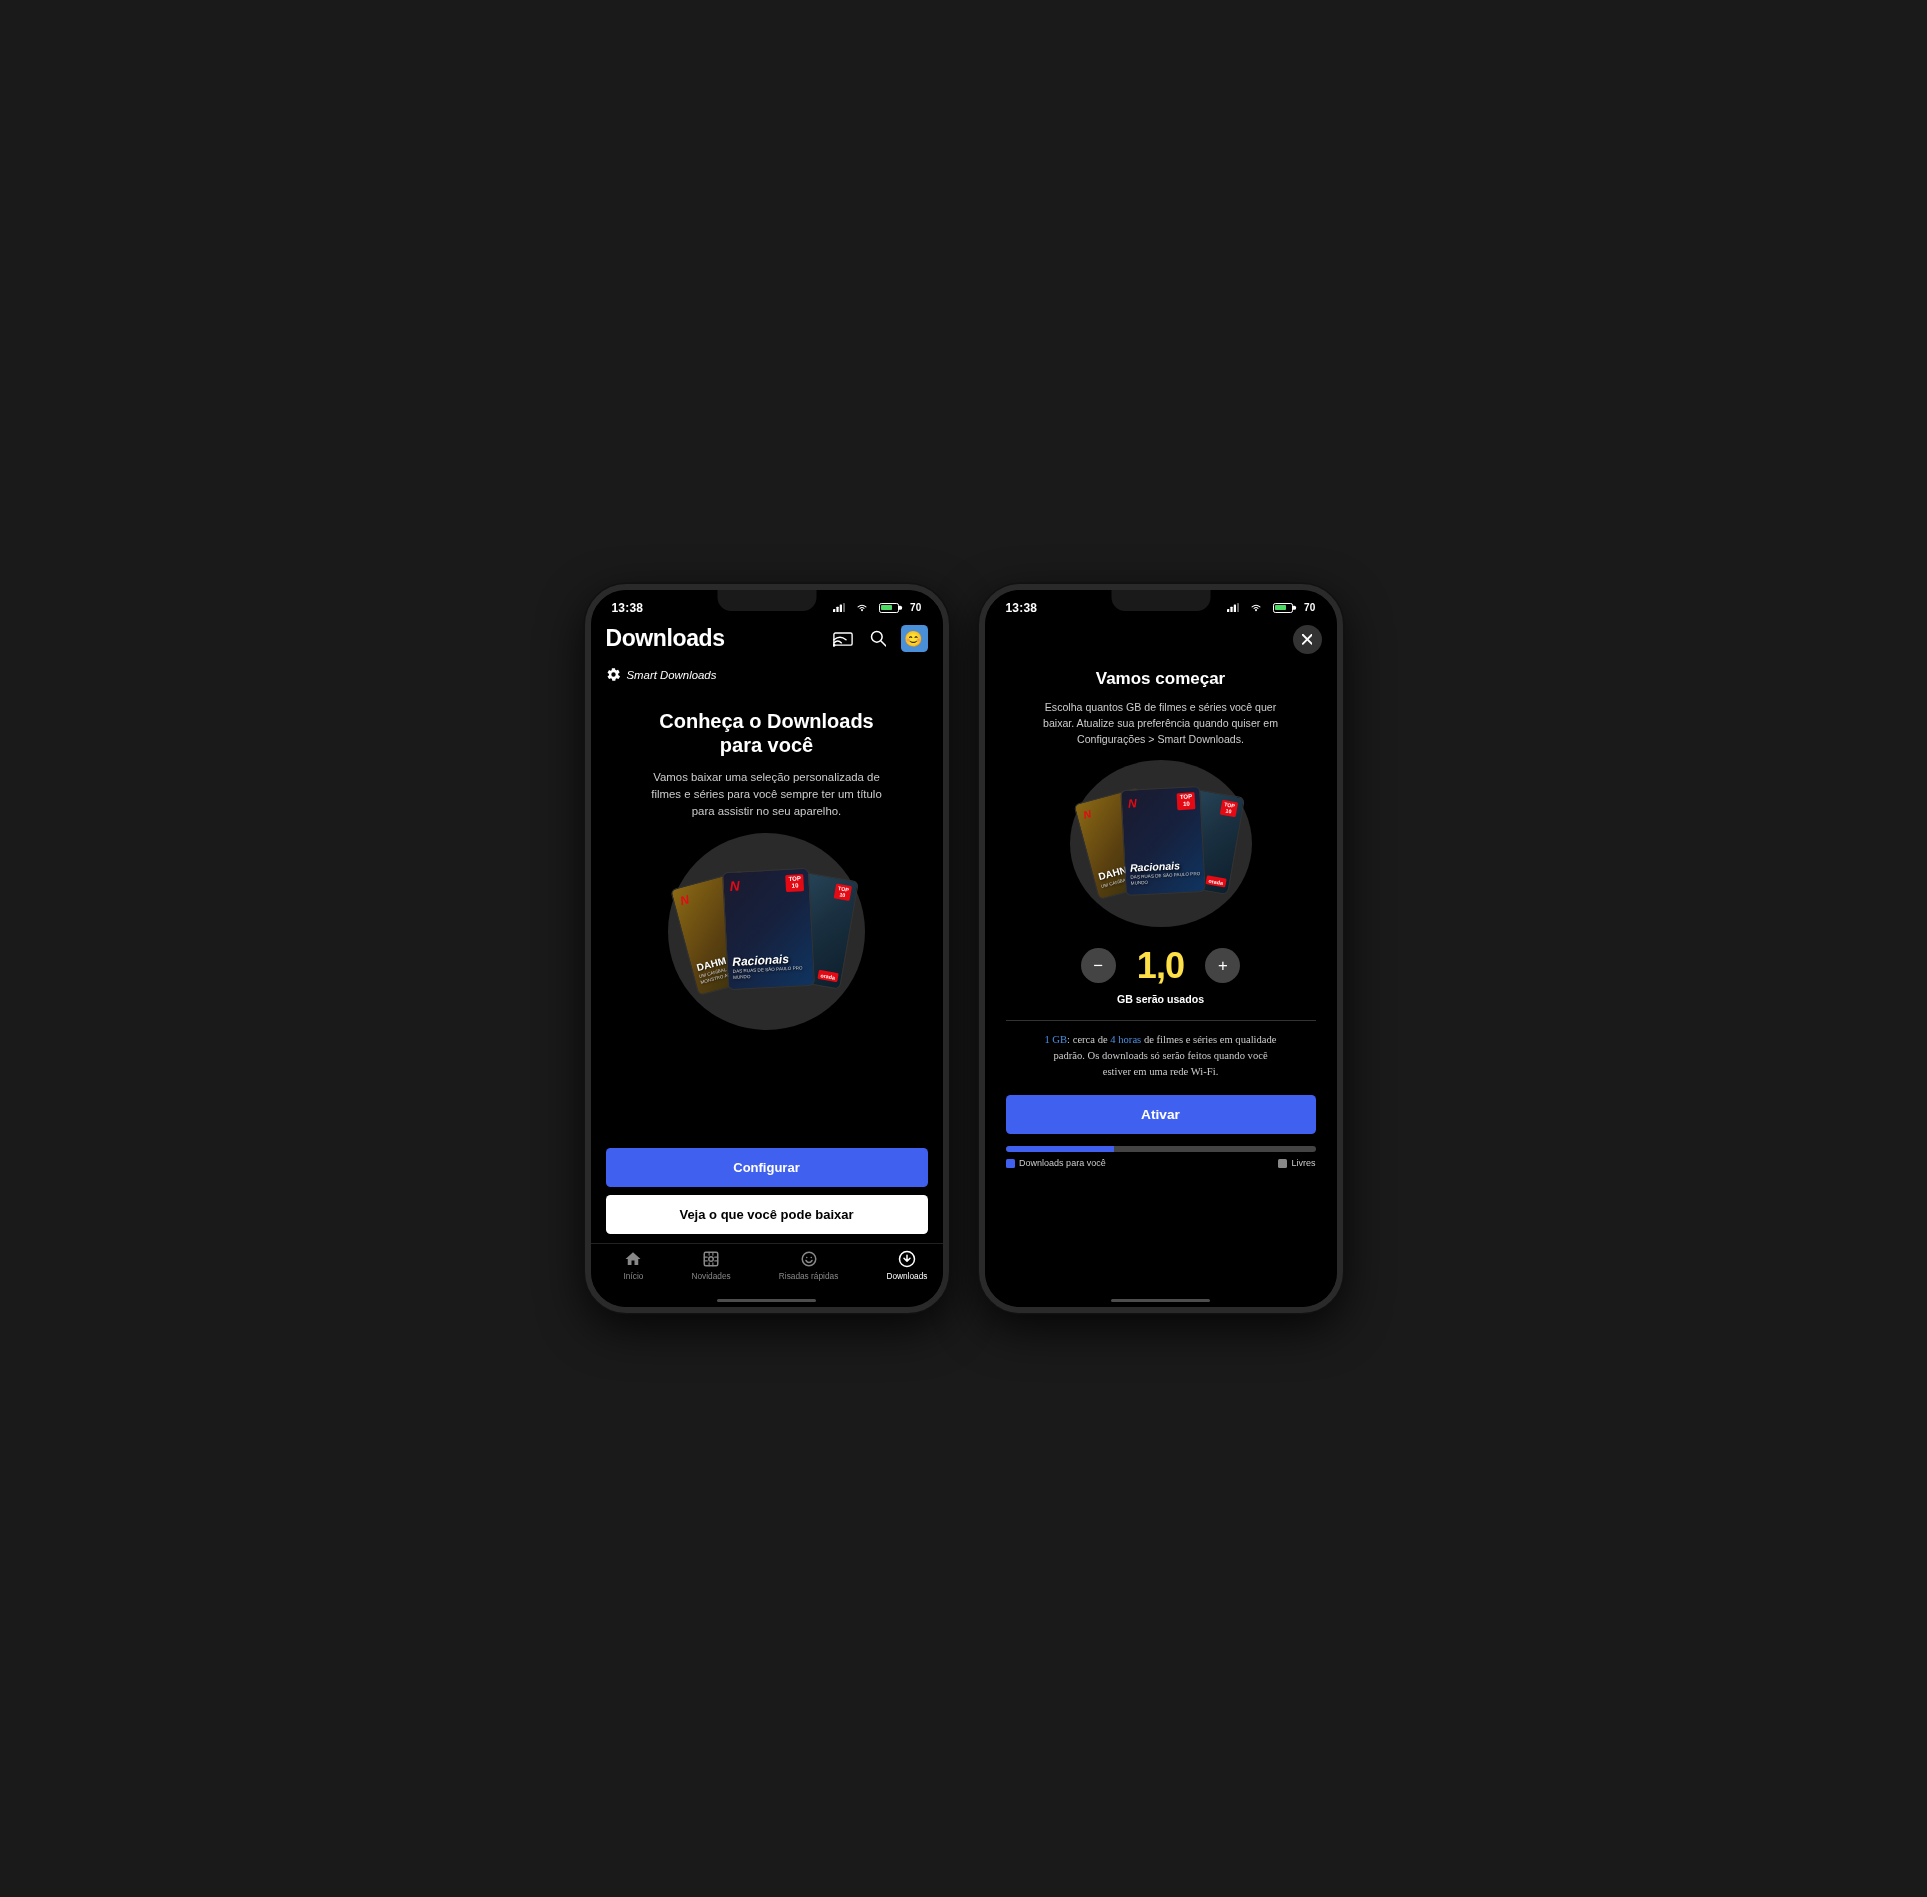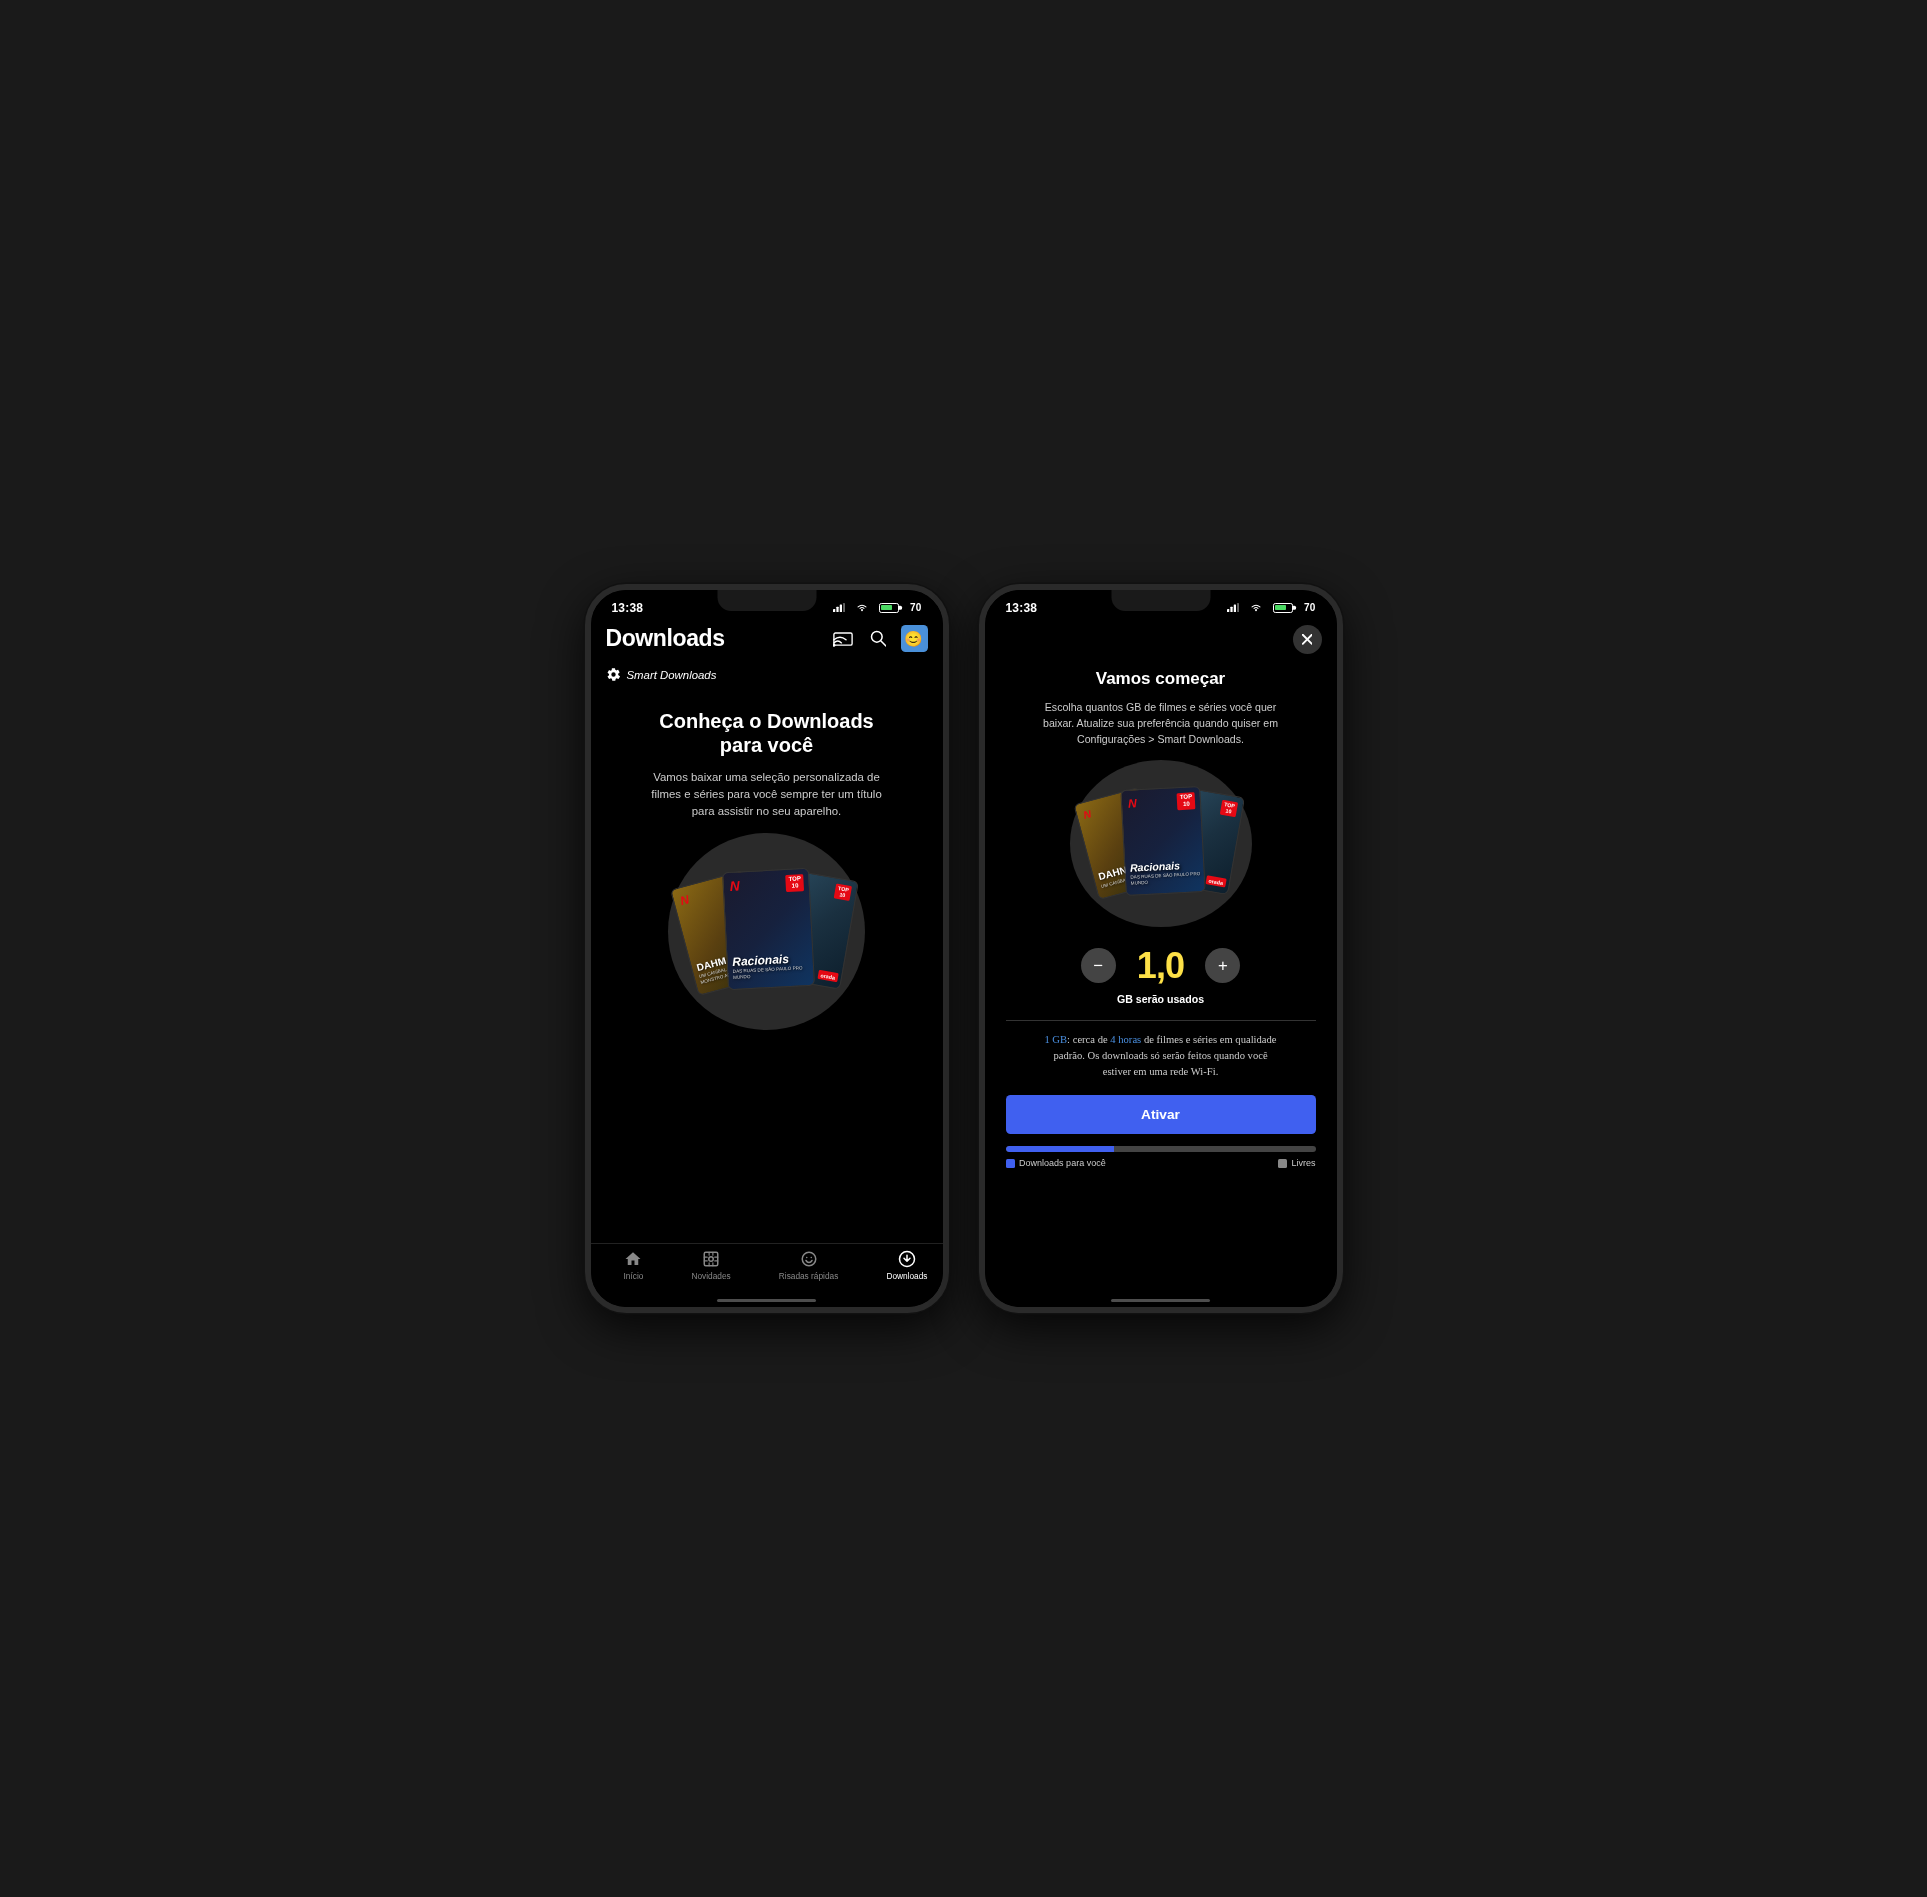--- a/index.html
+++ b/index.html
@@ -607,20 +607,24 @@
               </div>
 
               <div class="movie-card movie-card-right">
                 <div class="top10-badge" style="font-size:5.3px;">TOP<br>10</div>
                 <div class="temporada-badge">orada</div>
               </div>
             </div>
           </div>
         </div>
 
+        <div class="buttons-section">
+          <button class="btn-primary">Configurar</button>
+          <button class="btn-secondary">Veja o que você pode baixar</button>
+        </div>
 
         <div class="bottom-nav">
           <div class="nav-item">
             <svg class="nav-icon" width="18" height="18" viewBox="0 0 24 24">
               <path d="M10 20v-6h4v6h5v-8h3L12 3 2 12h3v8z" fill="#888"></path>
             </svg>
             <span class="nav-label">Início</span>
           </div>
           <div class="nav-item">
             <svg class="nav-icon" width="18" height="18" viewBox="0 0 24 24">

